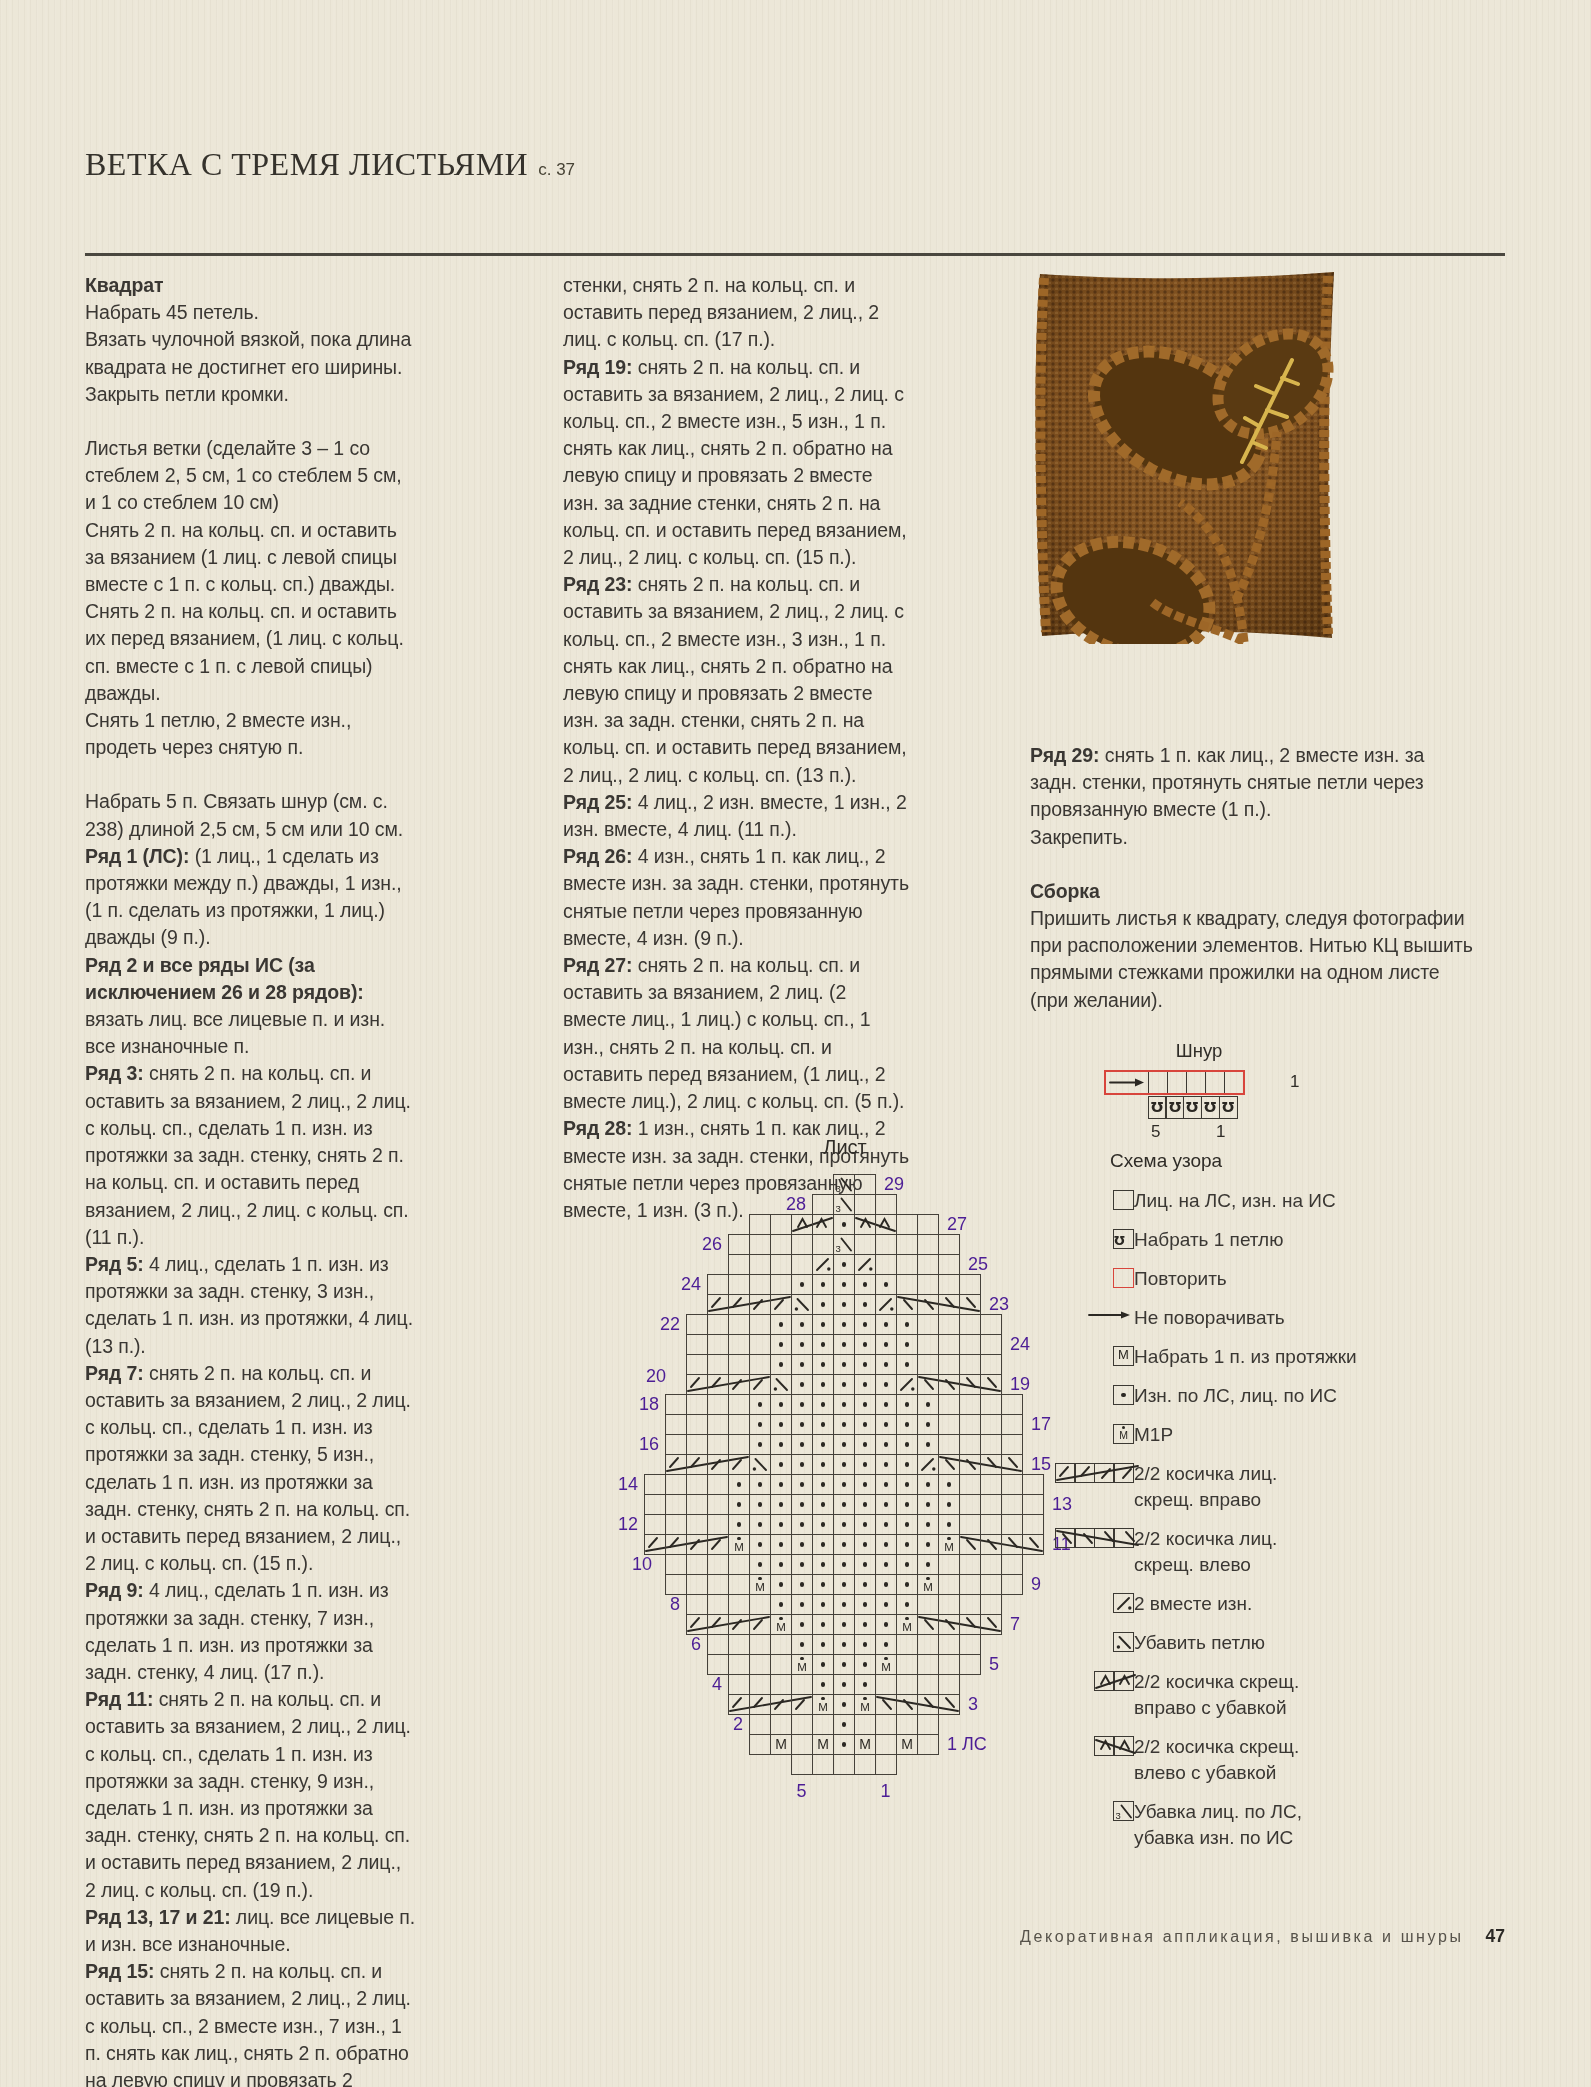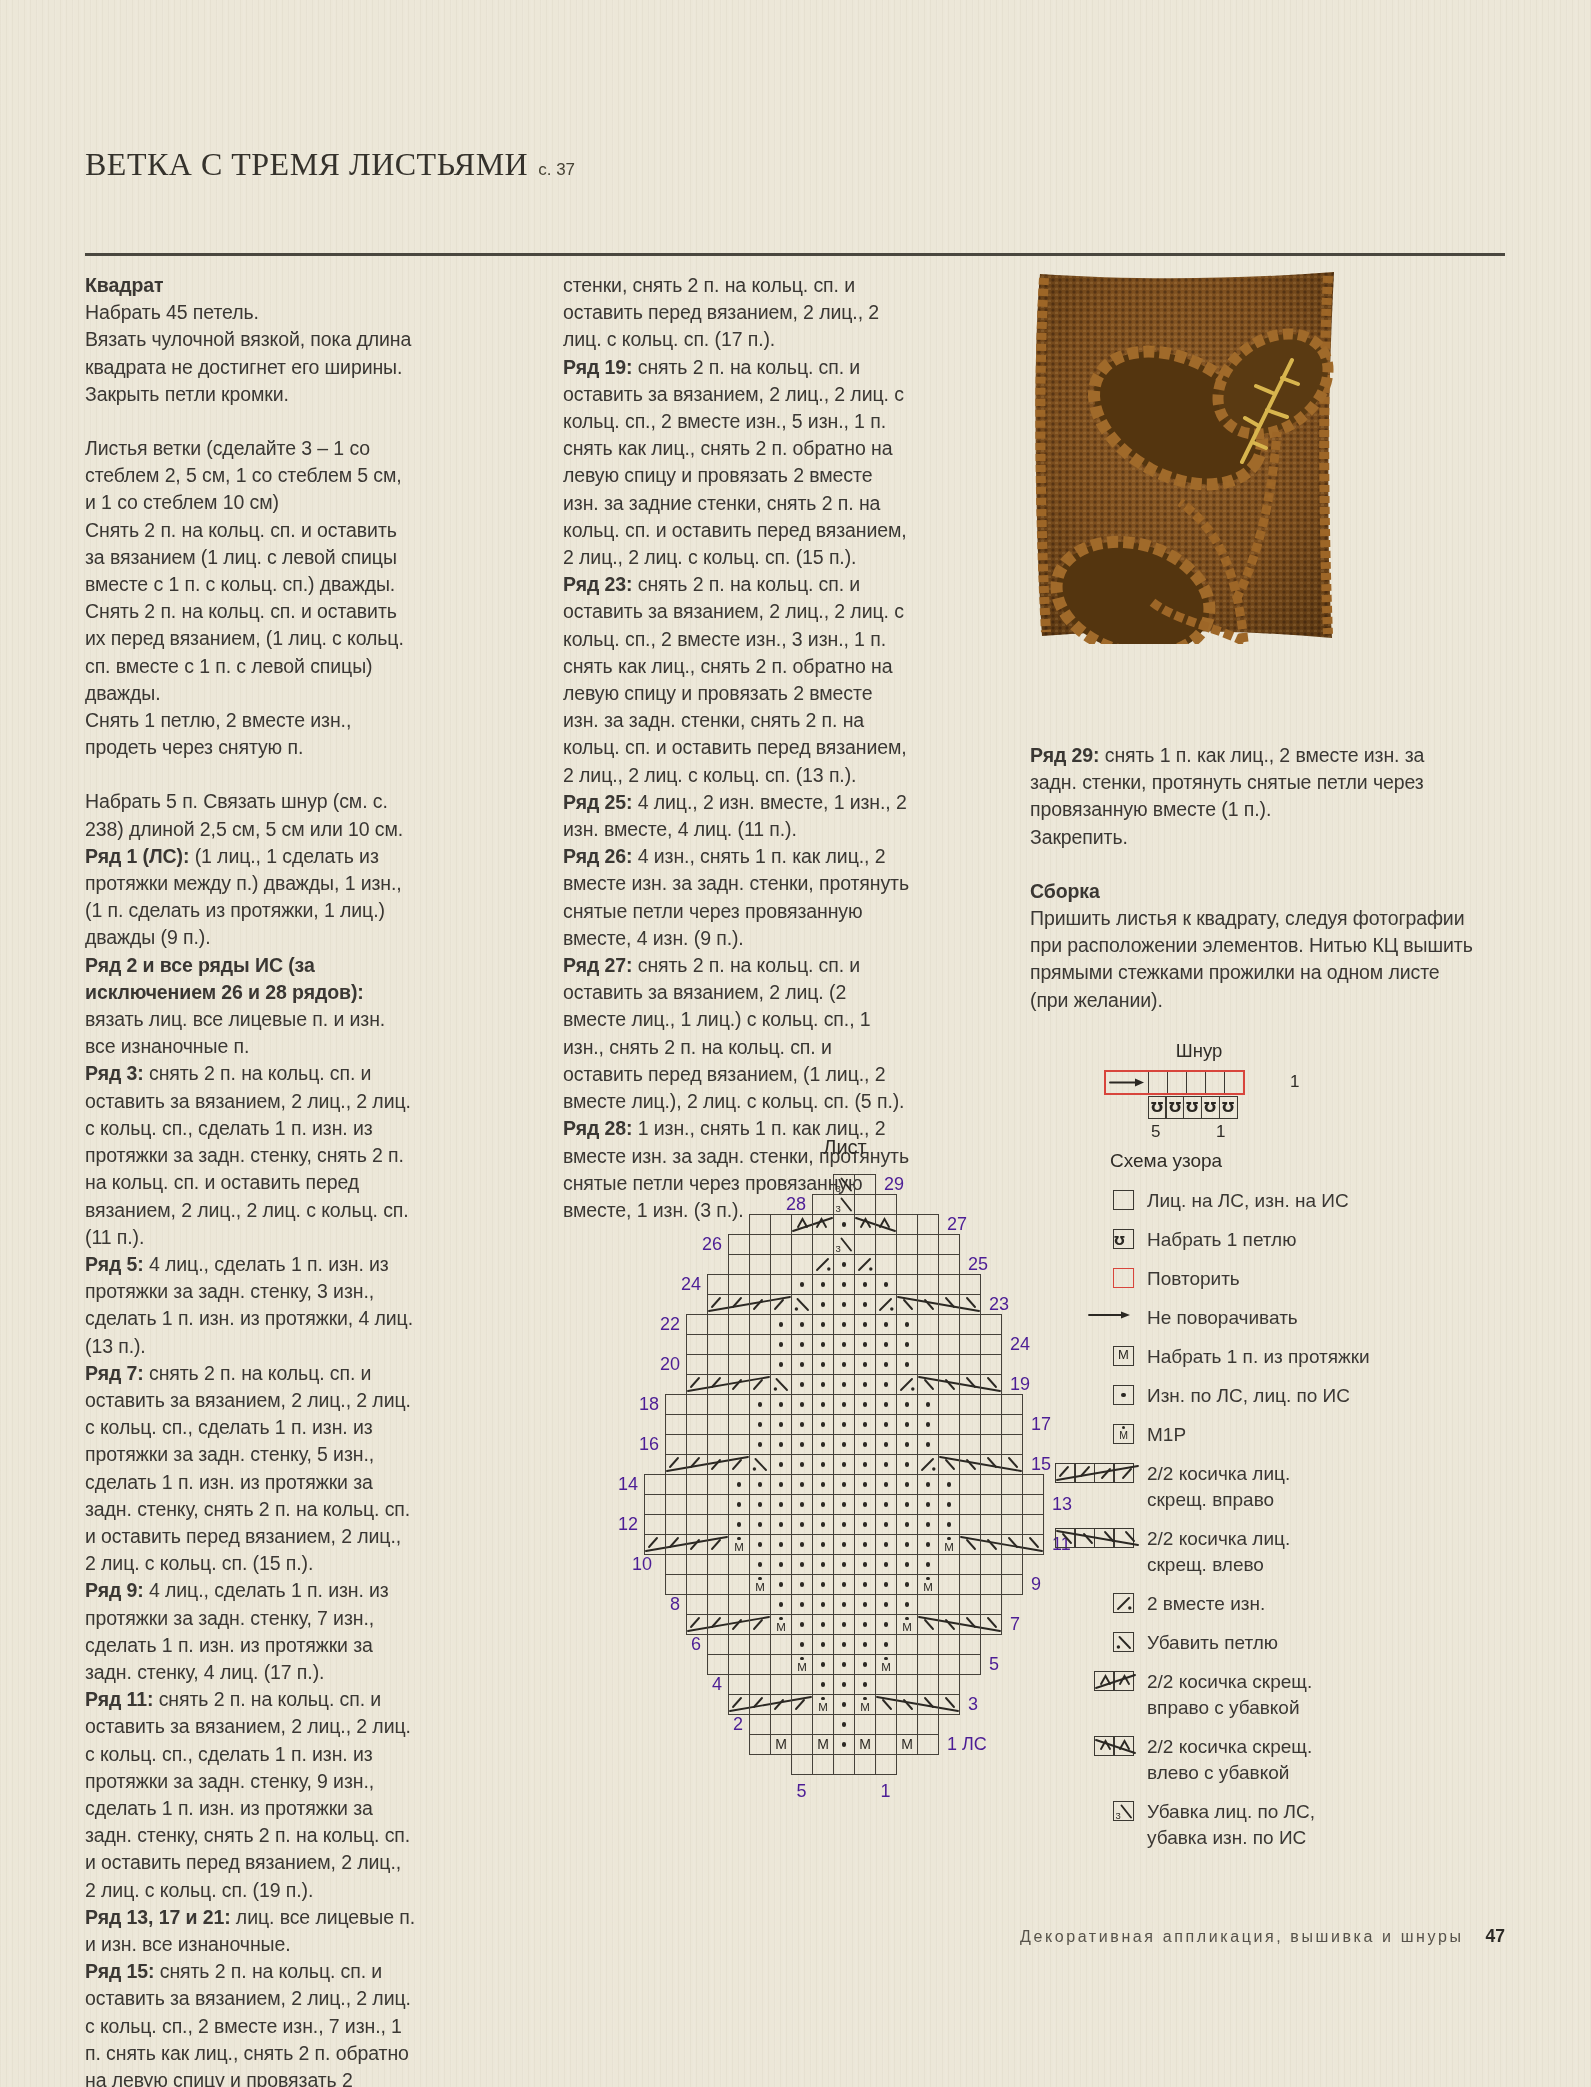--- a/index.html
+++ b/index.html
@@ -45,21 +45,21 @@
   .cc{width:19px;height:21px;border-left:1px solid #3c3933;box-sizing:border-box;}
   .clbl{position:absolute;font-size:17px;color:#2f2c27;}
   .cbr{position:absolute;left:45px;top:56px;display:flex;}
   .cb{position:relative;width:19px;height:23px;border:1.3px solid #3c3933;box-sizing:border-box;margin-left:-1.3px;text-align:center;}
   .om{display:inline-block;transform:rotate(180deg);font-weight:700;font-size:14.5px;line-height:19px;color:#2b2823;font-family:"DejaVu Sans",sans-serif;}
   
   #legend{position:absolute;left:1032px;top:1150px;width:450px;}
   .lg-title{margin:0 0 16px 78px;font-size:19px;color:#2f2c27;}
   .lg-item{display:flex;align-items:flex-start;margin-bottom:13px;}
   .lg-sym{width:102px;display:flex;justify-content:flex-end;padding-top:2px;position:relative;}
-  .lg-txt{margin-left:13px;font-size:19px;line-height:26px;}
+  .lg-txt{font-size:19px;line-height:26px;}
   .k{position:relative;display:inline-block;width:21px;height:20px;border:1.7px solid #3c3933;box-sizing:border-box;}
   .k-red{border-color:#d8453c;}
   .k .mm{font-size:13px;line-height:16px;}
   .k .mp{font-size:10.5px;line-height:21px;}
   .k .mp::before{top:1px;}
   .strip{position:relative;display:flex;}
   .strip .k{margin-left:-1.7px;}
   .strip .k:first-child{margin-left:0;}
   
   #footer{position:absolute;right:86px;top:1926px;font-size:16px;letter-spacing:2.6px;color:#56524a;}
@@ -370,21 +370,21 @@
       <div class="cell" style="left:277px;top:220px">
         <i class="dot"></i>
       </div>
       <div class="cell" style="left:298px;top:220px">
         <i class="dot"></i>
       </div>
       <div class="cell" style="left:319px;top:220px"></div>
       <div class="cell" style="left:340px;top:220px"></div>
       <div class="cell" style="left:361px;top:220px"></div>
       <div class="cell" style="left:382px;top:220px"></div>
-      <div class="lbl" style="left:48px;top:220px;width:34px;text-align:right">20</div>
+      <div class="lbl" style="left:48px;top:232px;width:34px;">20</div>
       <div class="cell" style="left:88px;top:240px"></div>
       <svg class="cs ov" style="left:88px;top:240px" width="85" height="20" viewBox="0 0 85 20">
         <path d="M2 17 L83 3"></path>
         <path d="M5 13 L13 4"></path>
         <path d="M26 13 L34 4"></path>
         <path d="M47 15 L55 6"></path>
         <path d="M68 15 L76 6"></path>
       </svg>
       <div class="cell" style="left:109px;top:240px"></div>
       <div class="cell" style="left:130px;top:240px"></div>

